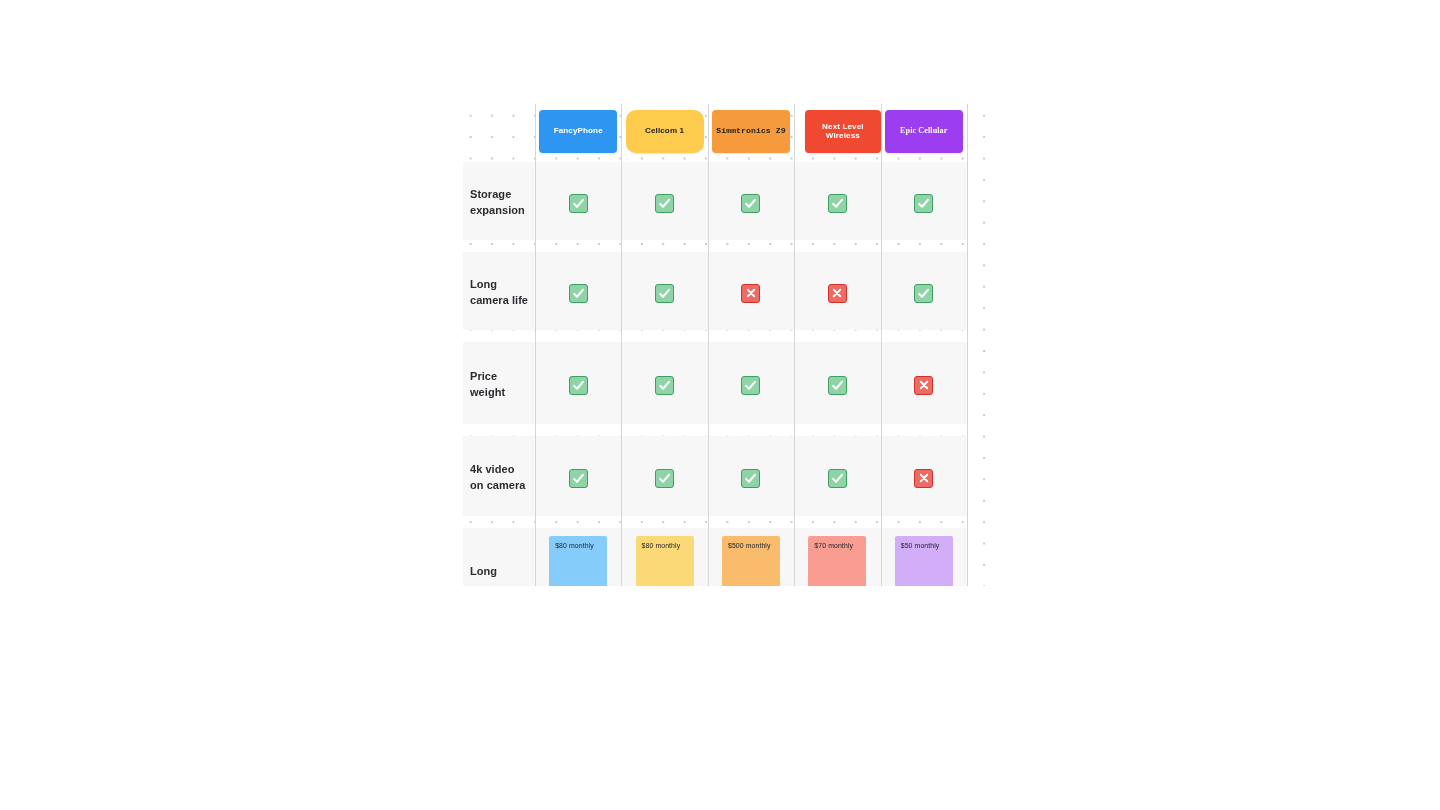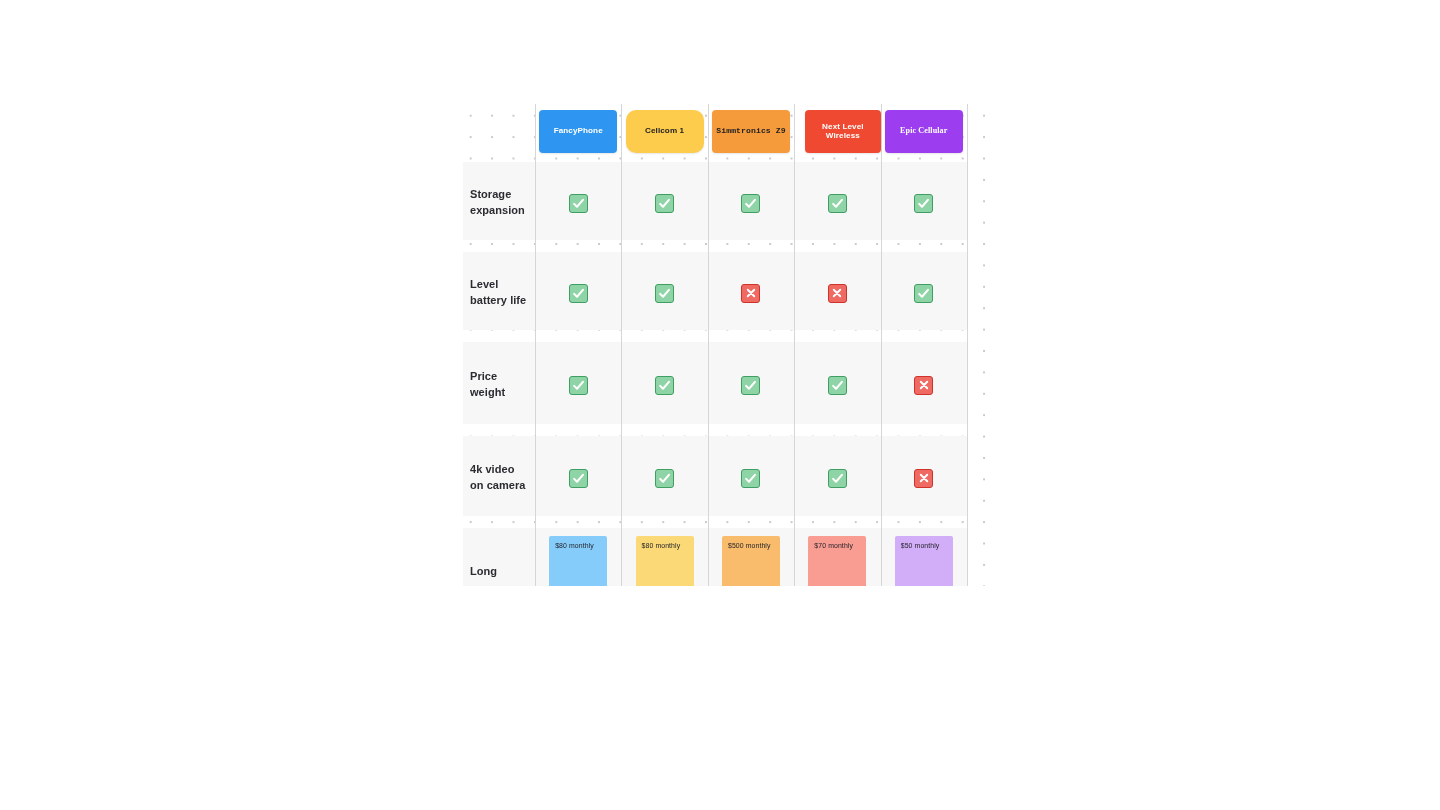--- a/index.html
+++ b/index.html
@@ -178,21 +178,21 @@
             </svg>
           </div>
         </div>
         <div class="cell">
           <div class="mark yes">
             <svg width="13" height="13" viewBox="0 0 14 14" aria-hidden="true">
               <path d="M2.3 7.4 L5.4 10.5 L11.8 3.1" fill="none" stroke="#ffffff" stroke-width="2.2" stroke-linecap="round" stroke-linejoin="round"></path>
             </svg>
           </div>
         </div>
-        <div class="lbl">Level battery life</div>
+        <div class="lbl">Long camera life</div>
         <div class="cell">
           <div class="mark yes">
             <svg width="13" height="13" viewBox="0 0 14 14" aria-hidden="true">
               <path d="M2.3 7.4 L5.4 10.5 L11.8 3.1" fill="none" stroke="#ffffff" stroke-width="2.2" stroke-linecap="round" stroke-linejoin="round"></path>
             </svg>
           </div>
         </div>
         <div class="cell">
           <div class="mark yes">
             <svg width="13" height="13" viewBox="0 0 14 14" aria-hidden="true">

